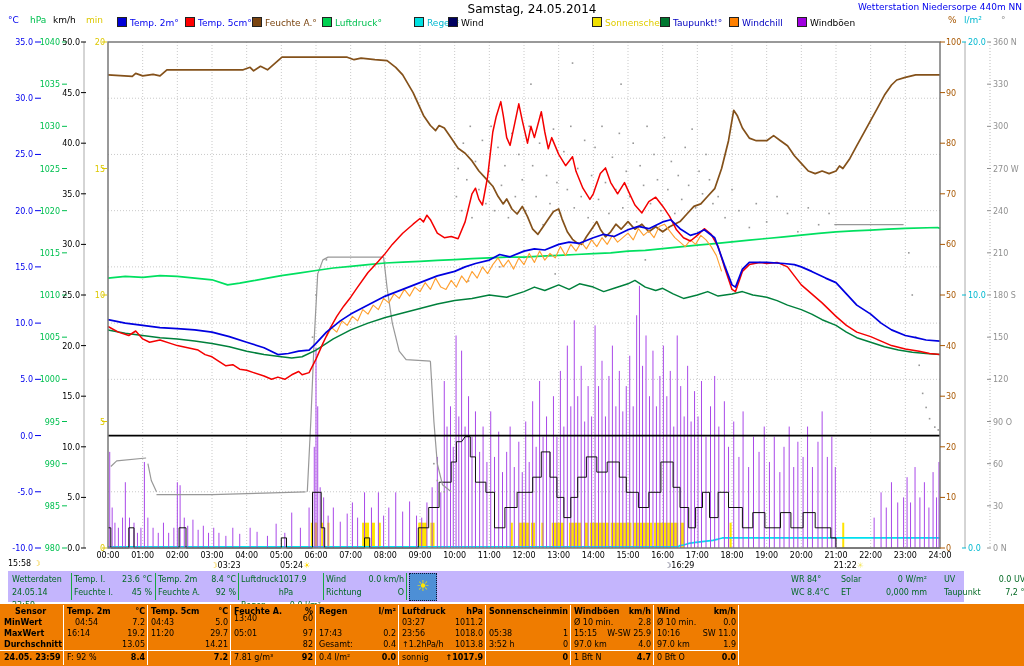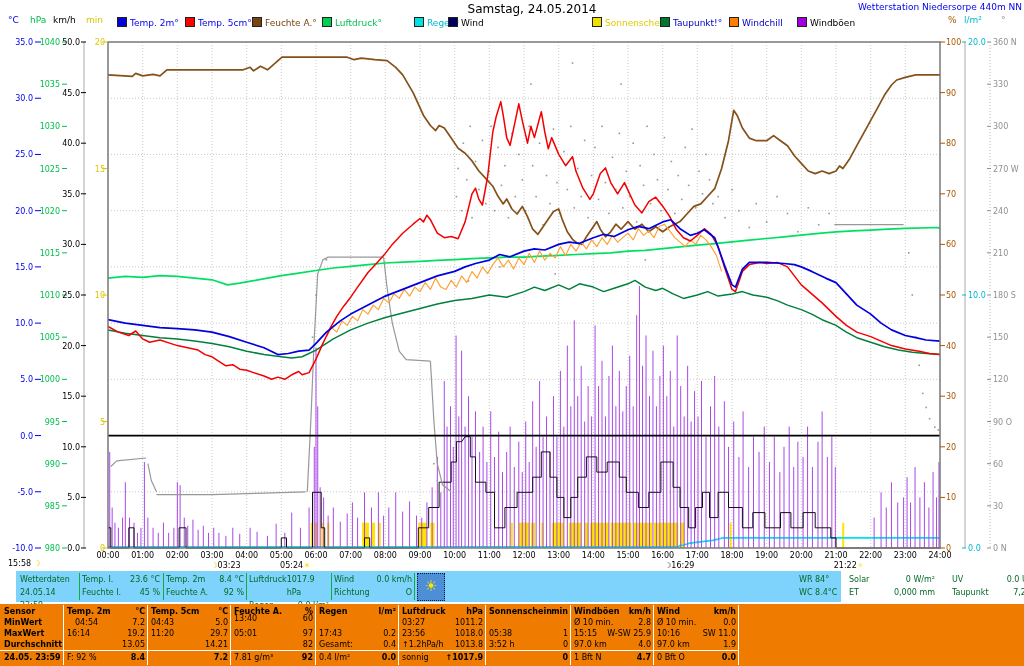--- a/index.html
+++ b/index.html
@@ -6,21 +6,21 @@
   .stage{position:relative;width:1024px;height:666px;background:#fff;overflow:hidden;
          font-family:"DejaVu Sans",sans-serif;-webkit-font-smoothing:none;}
   .abs{position:absolute;}
   .title{top:2px;left:0;width:100%;text-align:center;font-size:12px;color:#000;padding-left:20px;}
   .station{top:2px;right:2px;font-size:9px;color:#0000ee;}
   .unit{font-size:9px;}
   .legend-item{position:absolute;top:0;height:12px;white-space:nowrap;font-size:9px;}
   .legend-box{display:inline-block;width:8px;height:8px;border:1px solid #222;vertical-align:-1px;margin-right:3px;}
   svg text{font-family:"DejaVu Sans",sans-serif;}
   
-  .statusbar{top:571px;left:16px;width:825px;height:31px;background:#7dd3fc;}
+  .statusbar{top:571px;left:8px;width:956px;height:31px;background:#c4b5fd;}
   .sb-cell{position:absolute;top:2px;font-size:8px;color:#046a24;line-height:13px;}
   .sb-row{display:flex;justify-content:space-between;}
   .sb-div{position:absolute;top:2px;width:1px;height:27px;background:#17a83e;}
   .sb-icon{position:absolute;top:2px;width:26px;height:26px;background:#4d8fd6;border:1px dotted #113;
            text-align:center;line-height:25px;font-size:15px;color:#ffe600;}
   
   .btable{top:604px;left:0;width:1024px;height:62px;background:#ef7c00;font-size:8px;color:#000;}
   .bt-col{position:absolute;top:0;height:60px;}
   .bt-line{position:absolute;left:0;right:0;height:11px;line-height:11px;white-space:nowrap;}
   .bt-val{position:absolute;right:2px;text-align:right;}
@@ -726,21 +726,21 @@
       </div>
       <div class="sb-div" style="left: 63px;"></div>
       <div class="sb-div" style="left: 147px;"></div>
       <div class="sb-div" style="left: 230px;"></div>
       <div class="sb-div" style="left: 315px;"></div>
       <div class="sb-div" style="left: 398px;"></div>
       <div class="sb-icon" style="left: 401px;">☀</div>
     </div>
   <div class="abs btable" id="btable">
       <div class="bt-col" style="left: 4px; width: 58px;">
-        <div class="bt-line bold" style="top: 2px;">Sensor</div>
+        <div class="bt-line bold" style="top: 2px; margin-left: 11px;">Sensor</div>
         <div class="bt-line bold" style="top: 13px;">MinWert</div>
         <div class="bt-line bold" style="top: 24px;">MaxWert</div>
         <div class="bt-line bold" style="top: 35px;">Durchschnitt</div>
         <div class="bt-line bold" style="top: 48px;">24.05. 23:59</div>
       </div>
       <div class="bt-col" style="left: 65px; width: 82px;">
         <div class="bt-line" style="top: 2px;">
           <span class="bt-left bold">Temp. 2m</span>
           <span class="bt-val bold">°C</span>
         </div>

